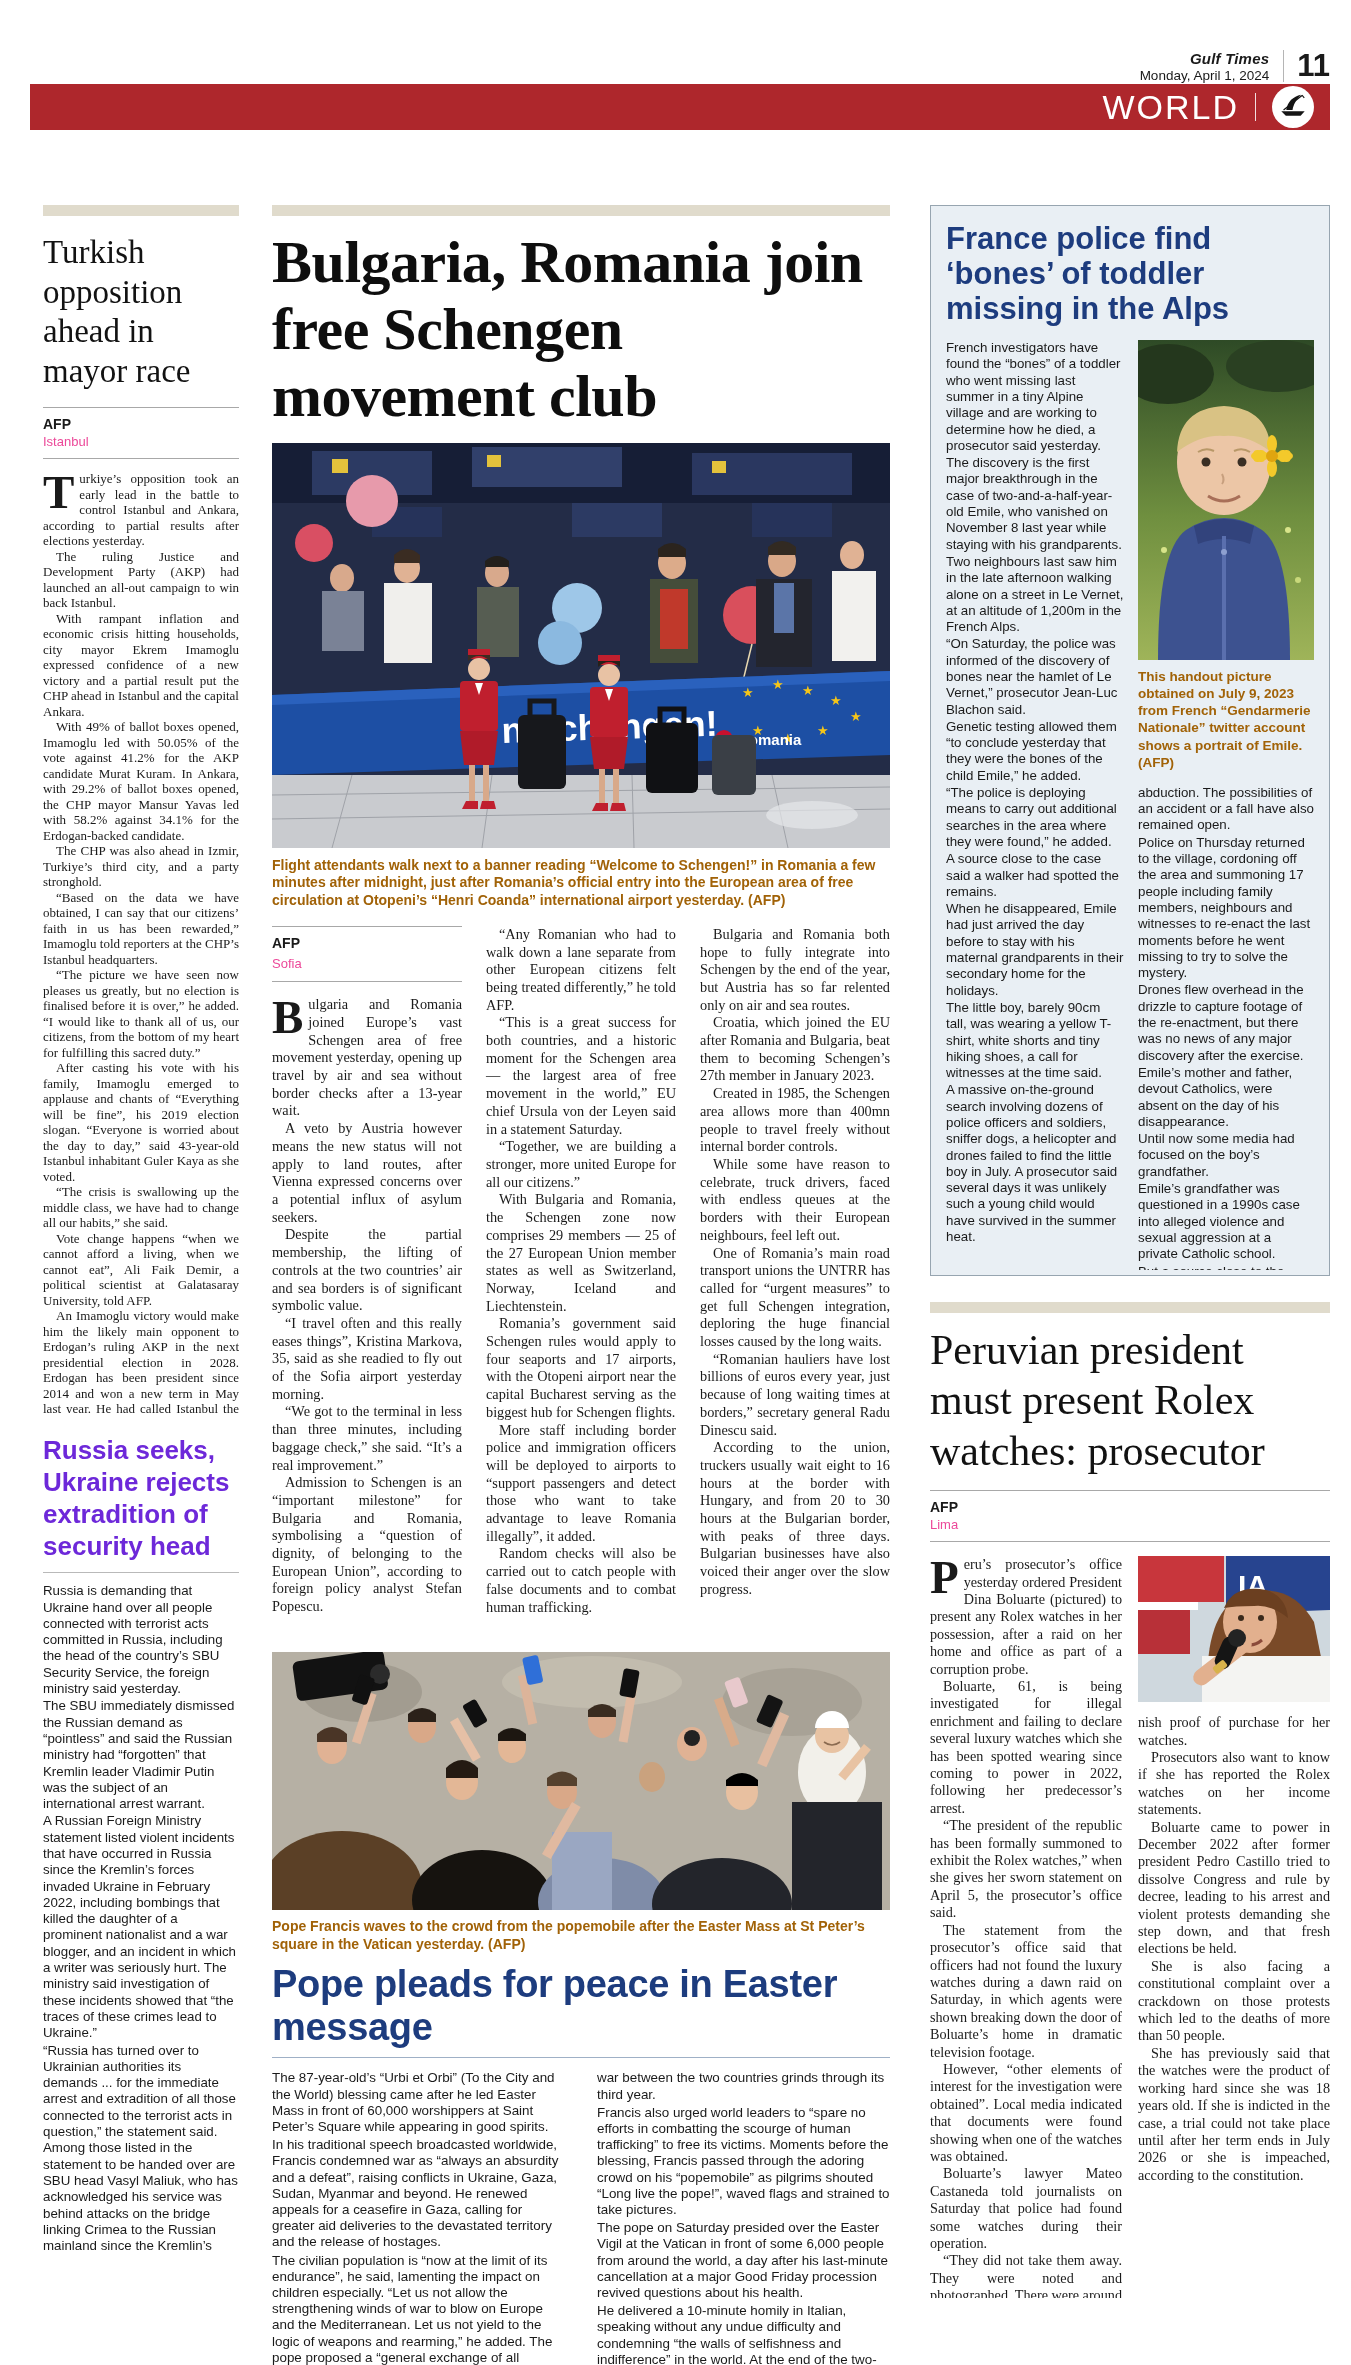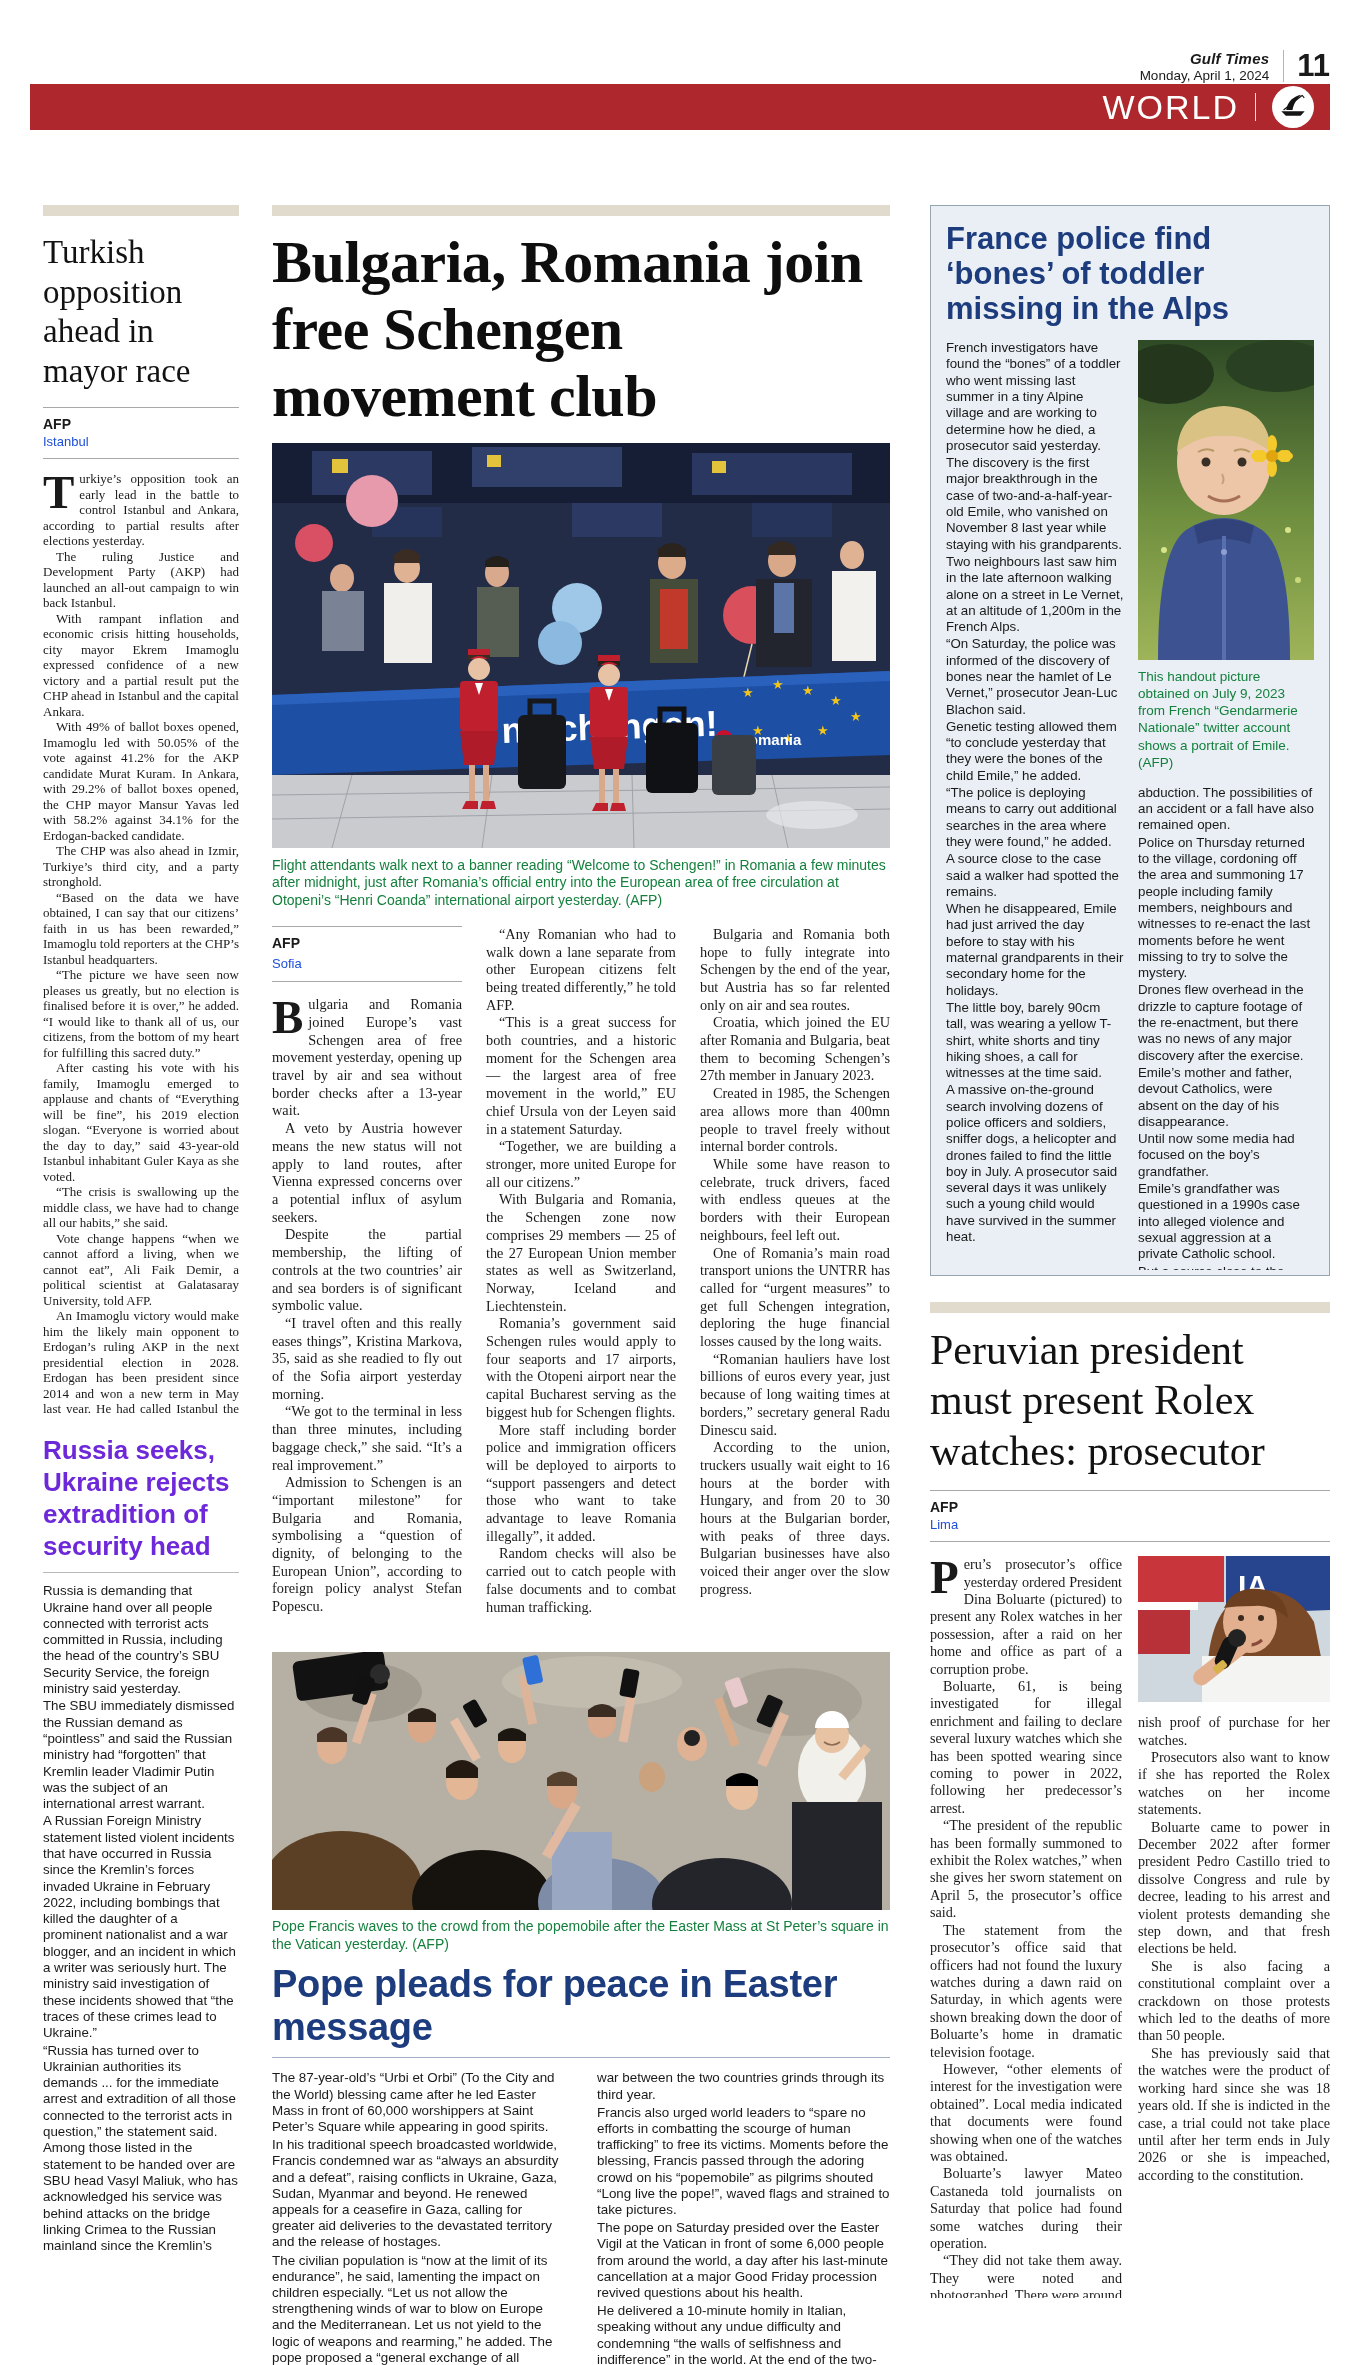--- a/index.html
+++ b/index.html
@@ -21,22 +21,22 @@
                  font-family:"Liberation Sans", sans-serif; }
   .world-sep { width:1px; height:28px; background:rgba(255,255,255,.85); margin:0 16px; }
   .world-badge { width:42px; height:42px; border-radius:50%; background:#ffffff;
                  display:flex; align-items:center; justify-content:center; }
 
   
   .kicker { height:11px; background:#e0dbcc; }
   .serif  { font-family:"Liberation Serif", "DejaVu Serif", serif; }
   .byline { border-top:1px solid #a8a8a8; border-bottom:1px solid #a8a8a8; padding:8px 0 9px; }
   .byline .agency { font-weight:700; font-size:14px; }
-  .byline .city { font-size:13px; margin-top:2px; color:#1d4ed8; }
-  .caption { font-weight:400; font-size:14px; line-height:1.27; color:#15803d; }
+  .byline .city { font-size:13px; margin-top:2px; color:#ec4899; }
+  .caption { font-weight:700; font-size:14px; line-height:1.27; color:#a16207; }
   .body-serif p { text-align:justify; font-family:"Liberation Serif","DejaVu Serif",serif; }
   .body-serif p + p { text-indent:13px; }
   .body-sans p { text-align:left; }
   .dropcap p:first-of-type::first-letter { float:left; font-size:47px; line-height:37px;
       padding:3px 5px 0 0; font-weight:700; font-family:"Liberation Serif",serif; }
   .clip { overflow:hidden; }
 
   
   .left-rail { position:absolute; left:43px; top:205px; width:196px; }
   .t-headline { font-size:33px; line-height:1.2; font-weight:500; margin:17px 0 16px; color:#121212; }

